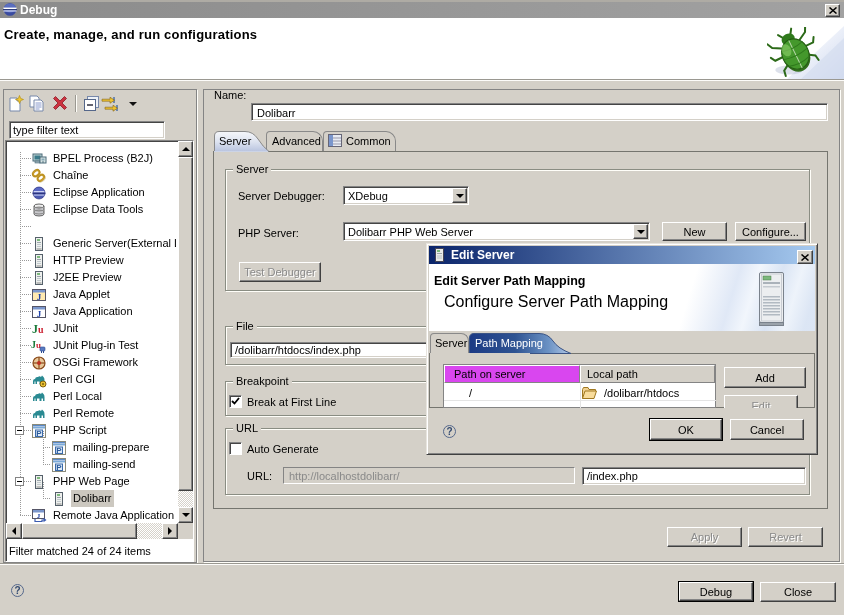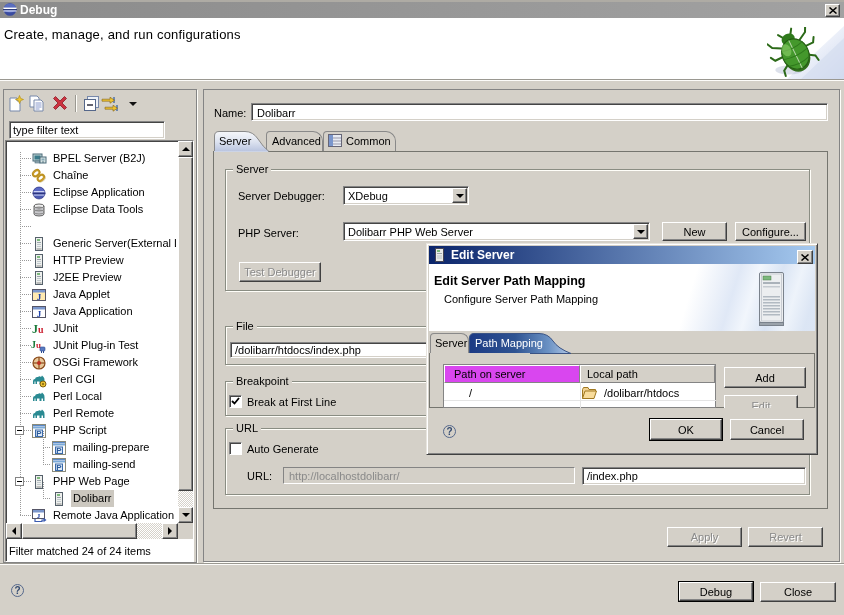--- a/index.html
+++ b/index.html
@@ -34,21 +34,21 @@
 <svg class="ab" style="left:700px;top:18px" width="144" height="62" viewBox="0 0 144 62">
 <defs>
         <linearGradient id="wg" x1="0" y1="0" x2="1" y2="1">
           <stop offset="0" stop-color="#e9eefa" stop-opacity="0"></stop>
           <stop offset="1" stop-color="#c9d4ec"></stop>
         </linearGradient>
       </defs>
 <polygon points="144,8 86,62 144,62" fill="url(#wg)"></polygon>
 <polygon points="144,20 100,62 144,62" fill="#d4ddf0" opacity="0.7"></polygon>
 </svg>
-<div class="ab" style="left:4px;top:27px;font-weight:normal;font-size:13px;letter-spacing:.2px">Create, manage, and run configurations</div>
+<div class="ab" style="left:4px;top:27px;font-weight:bold;font-size:13px;letter-spacing:.2px">Create, manage, and run configurations</div>
 <svg class="ab" style="left:767px;top:27px" width="57" height="53" viewBox="0 0 62 58">
 <ellipse cx="24" cy="47" rx="15" ry="5" fill="#aab4cc" opacity="0.4"></ellipse>
 <g transform="rotate(-26 30 30)">
 <g stroke="#2c6a18" stroke-width="2.2" fill="none" stroke-linecap="round">
 <path d="M20 18 L11 13 L8 7"></path>
           <path d="M18 27 L8 27 L5 22"></path>
           <path d="M20 36 L12 41 L11 47"></path>
 <path d="M42 18 L51 13 L54 7"></path>
           <path d="M44 27 L54 27 L57 22"></path>
           <path d="M42 36 L50 41 L51 47"></path>
@@ -112,21 +112,21 @@
 <div class="ab" style="left:20px;top:158px;width:11px;height:1px;background-image:repeating-linear-gradient(90deg,#999 0 1px,transparent 1px 2px)"></div>
 <div class="row" style="left:31px;top:150px;display:flex;align-items:center;width:145px;overflow:hidden">
       <svg width="16" height="16" viewBox="0 0 16 16" style="margin-right:4px;flex:none">
         <rect x="2" y="3" width="9" height="7" fill="#bfd4d4" stroke="#4a6a78"></rect>
         <rect x="3.5" y="4.5" width="6" height="4" fill="#3a7a8a"></rect>
 <rect x="4" y="10" width="5" height="2" fill="#9ab0b8" stroke="#4a6a78" stroke-width="0.6"></rect>
 <rect x="9" y="6" width="6" height="6" fill="#d8e4e4" stroke="#4a6a78"></rect>
         <rect x="10.5" y="7.5" width="3" height="2" fill="#88aab8"></rect>
         <circle cx="12" cy="11" r="0.8" fill="#4a6a78"></circle>
       </svg>
-      <span style="padding:0 2px">BPEL Server (B2J)</span>
+      <span style="padding:0 2px">BPEL Process (B2J)</span>
     </div>
 <div class="ab" style="left:20px;top:175px;width:11px;height:1px;background-image:repeating-linear-gradient(90deg,#999 0 1px,transparent 1px 2px)"></div>
 <div class="row" style="left:31px;top:167px;display:flex;align-items:center;width:145px;overflow:hidden">
       <svg width="16" height="16" viewBox="0 0 16 16" style="margin-right:4px;flex:none">
         <g fill="none" stroke="#c89b28" stroke-width="2.2">
           <ellipse cx="5.2" cy="5.2" rx="3.6" ry="2.5" transform="rotate(-40 5.2 5.2)"></ellipse>
           <ellipse cx="9.8" cy="9.8" rx="3.6" ry="2.5" transform="rotate(-40 9.8 9.8)"></ellipse>
         </g>
 <g fill="none" stroke="#8a6a10" stroke-width="0.5">
           <ellipse cx="5" cy="5" rx="4.2" ry="3.2" transform="rotate(-38 5 5)" opacity="0.5"></ellipse>
@@ -351,21 +351,21 @@
 <div class="btn ab" style="left:6px;top:523px;width:16px;height:16px">
       <div style="width:0;height:0;border-top:4px solid transparent;border-bottom:4px solid transparent;border-right:4px solid #000"></div>
     </div>
 <div class="btn ab" style="left:22px;top:523px;width:115px;height:16px"></div>
 <div class="btn ab" style="left:162px;top:523px;width:16px;height:16px">
       <div style="width:0;height:0;border-top:4px solid transparent;border-bottom:4px solid transparent;border-left:4px solid #000"></div>
     </div>
 <div class="ab" style="left:178px;top:523px;width:15px;height:16px;background:#d4d0c8"></div>
 <div class="ab" style="left:9px;top:545px;font-size:11px;background:#fff;width:160px">Filter matched 24 of 24 items</div>
 <div class="ab" style="left:203px;top:89px;width:637px;height:473px;background:#d4d0c8;border:1px solid #848484;box-shadow:1px 1px 0 #fffef9"></div>
-<div class="lbl" style="left:214px;top:107px">Name:</div>
+<div class="lbl" style="left:214px;top:89px">Name:</div>
 <div class="sunk ab" style="left:251px;top:103px;width:577px;height:18px"></div>
 <div class="lbl" style="left:257px;top:107px">Dolibarr</div>
 <div class="ab" style="left:213px;top:151px;width:615px;height:358px;border:1px solid #75756f"></div>
 <div class="ab" style="left:266px;top:131px;width:57px;height:20px;border:1px solid #898989;border-bottom:none;border-radius:4px 10px 0 0"></div>
 <div class="lbl" style="left:272px;top:135px">Advanced</div>
 <div class="ab" style="left:323px;top:131px;width:73px;height:20px;border:1px solid #898989;border-bottom:none;border-radius:4px 10px 0 0"></div>
 <svg class="ab" style="left:328px;top:134px" width="14" height="13" viewBox="0 0 14 13">
 <rect x="0.5" y="0.5" width="13" height="12" fill="#e8ecf4" stroke="#667"></rect>
 <rect x="1" y="1" width="4" height="11" fill="#7a96cc"></rect>
 <line x1="5" y1="4" x2="13" y2="4" stroke="#99a"></line>
@@ -439,21 +439,21 @@
 </svg>
 <div class="ab" style="left:451px;top:248px;height:14px;line-height:14px;color:#fff;font-weight:bold;font-size:12px">Edit Server</div>
 <div class="btn ab" style="left:797px;top:250px;width:16px;height:14px">
       <svg width="8" height="7" viewBox="0 0 8 7">
         <path d="M0.5 0.5 L7.5 6.5 M7.5 0.5 L0.5 6.5" stroke="#000" stroke-width="1.5"></path>
       </svg>
     </div>
 <div class="ab" style="left:429px;top:264px;width:386px;height:67px;background:#fff"></div>
 <div class="ab" style="left:640px;top:264px;width:175px;height:67px;background:linear-gradient(107deg,rgba(214,226,244,0) 30%,rgba(203,217,240,.6) 52%,rgba(240,245,252,.9) 62%,rgba(198,214,238,.65) 74%,rgba(236,242,250,.9) 84%,rgba(205,219,240,.7) 94%)"></div>
 <div class="ab" style="left:434px;top:274px;font-weight:bold;font-size:12.5px">Edit Server Path Mapping</div>
-<div class="ab" style="left:444px;top:293px;font-size:11px">Configure Server Path Mapping</div>
+<div class="ab" style="left:444px;top:293px;font-size:16px">Configure Server Path Mapping</div>
 <svg class="ab" style="left:757px;top:272px" width="30" height="56" viewBox="0 0 30 56">
 <rect x="2.5" y="0.5" width="24" height="50" rx="1.5" fill="#eceeF0" stroke="#7a828c"></rect>
 <rect x="4.5" y="2" width="20" height="47" fill="none" stroke="#c8ccd2"></rect>
 <rect x="6" y="4" width="8" height="4" fill="#7cb87c" stroke="#4a7a4a" stroke-width="0.5"></rect>
 <rect x="6" y="10" width="17" height="2" fill="#aab2ba"></rect>
 <rect x="6" y="14" width="17" height="1.5" fill="#c4cad0"></rect>
 <g fill="#b2bac2">
         <rect x="6" y="24" width="17" height="1.5"></rect>
         <rect x="6" y="27" width="17" height="1.5"></rect>
         <rect x="6" y="30" width="17" height="1.5"></rect>

